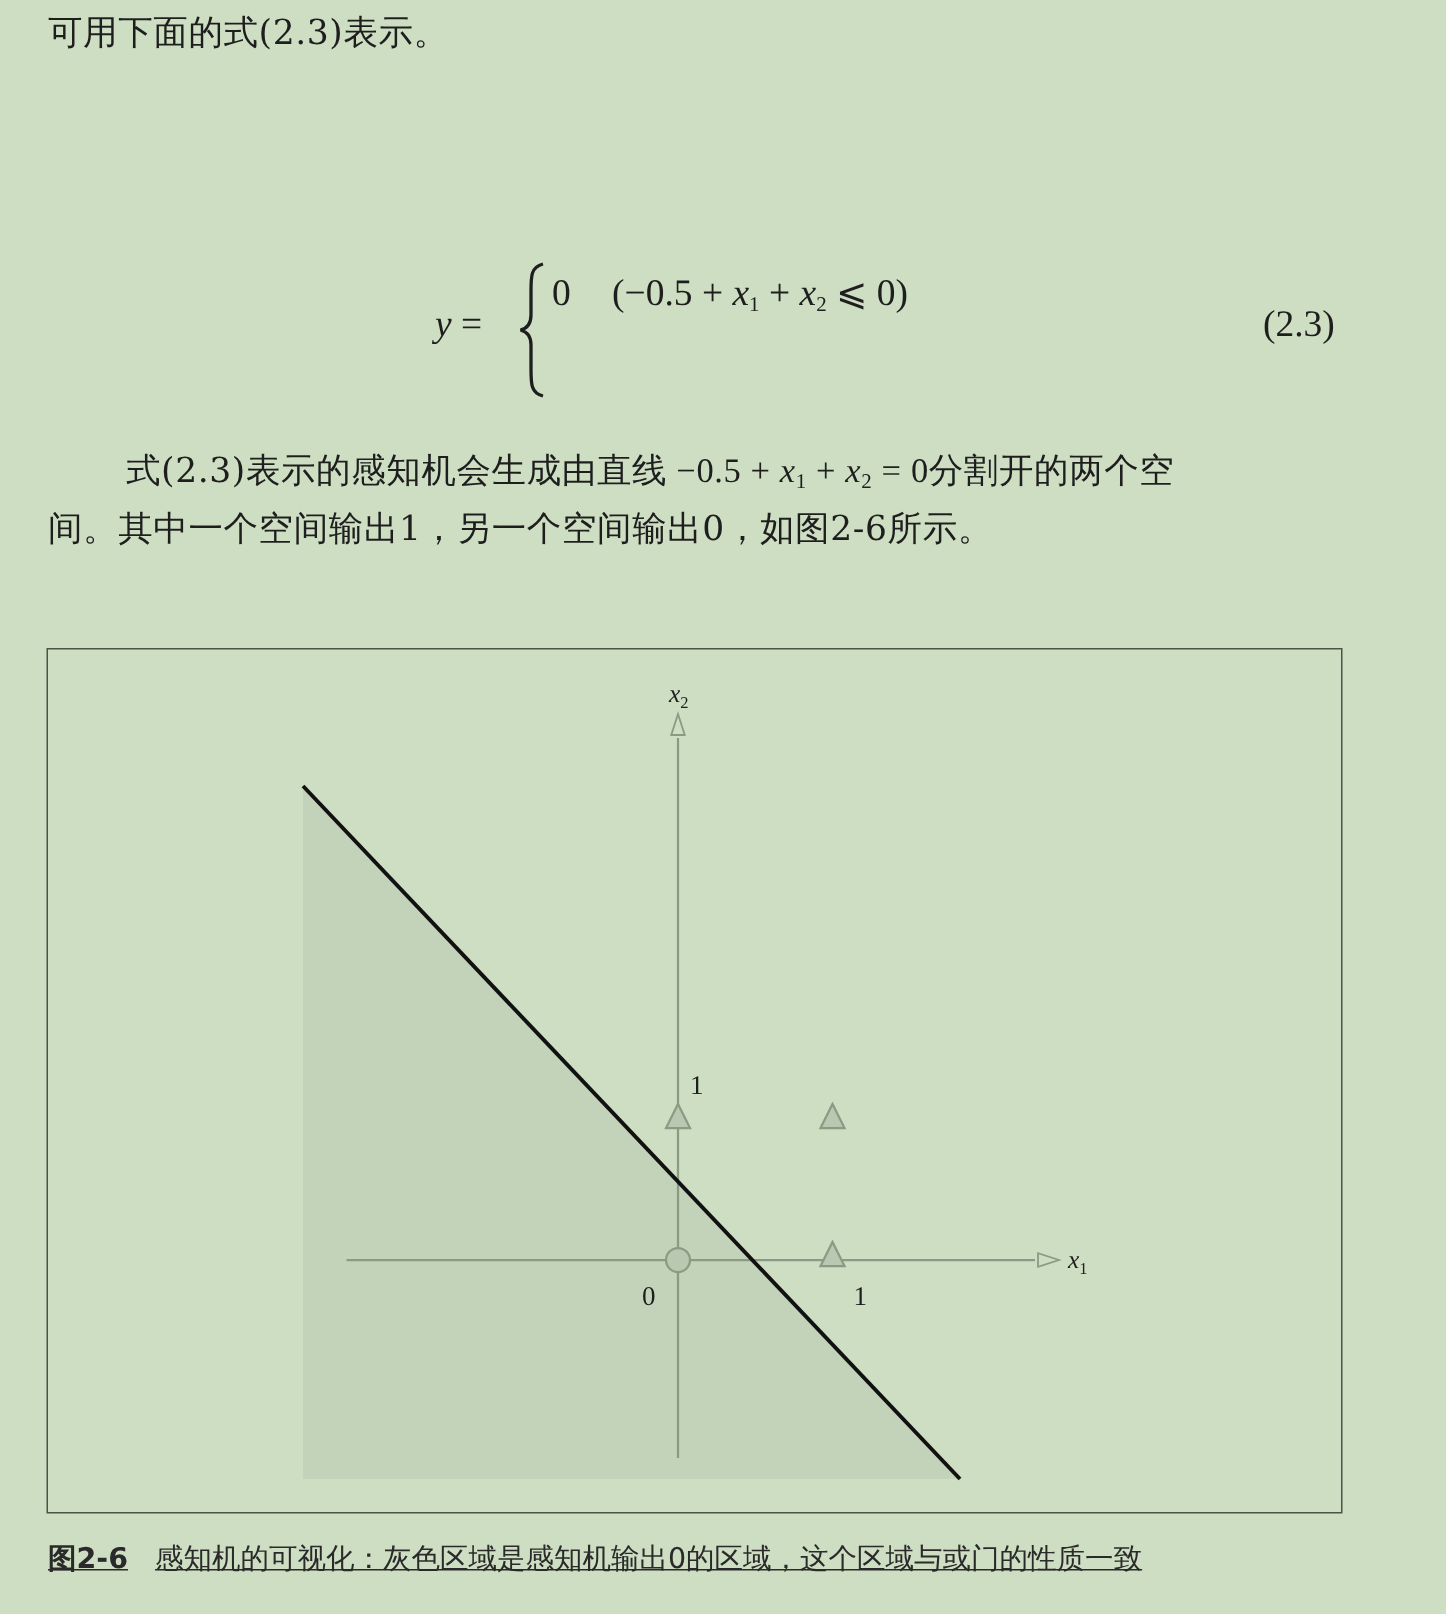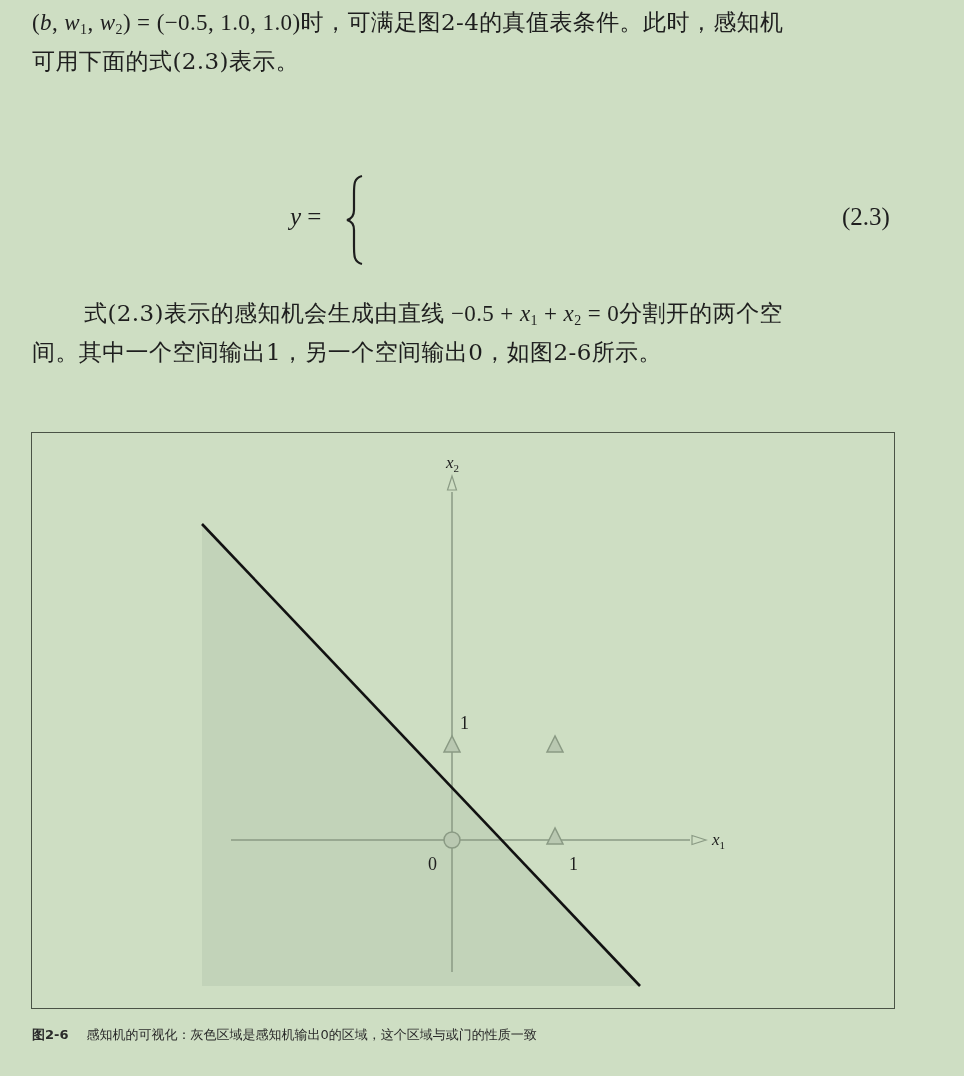--- a/index.html
+++ b/index.html
@@ -39,37 +39,37 @@
   .figure-frame {
     position: absolute; left: 31px; top: 432px; width: 864px; height: 577px;
     border: 1.5px solid #4a5346;
     box-sizing: border-box;
   }
   .figure-svg { position: absolute; left: 0; top: 0; }
 
   .caption {
     position: absolute; left: 32px; top: 1026px;
     font-family: "DejaVu Sans", "Liberation Sans", sans-serif;
-    font-size: 13px; color: #2a2a2a; white-space: nowrap;
+    font-size: 19px; color: #2a2a2a; white-space: nowrap; text-decoration: underline;
   }
   .caption .fig-num { font-weight: bold; margin-right: 18px; }
 </style>
 </head>
 <body>
 
 <div class="para" id="p1">
-  <span class="line"><span class="math"><span>(</span><span class="it">b</span><span>, </span><span class="it">w</span><sub>1</sub><span>, </span><span class="it">w</span><sub>2</sub><span>) = (−0.5, 1.0, 1.0)</span></span><span>时，可满足图2-4的真值表条件。此时，感知机</span></span>
   <span class="line">可用下面的式(2.3)表示。</span>
 </div>
 
 <div class="equation">
   <span class="eq-lhs"><span class="it">y</span> =</span>
   <svg class="eq-brace" width="20" height="92" viewBox="0 0 20 92">
     <path d="M17 2 C 9 4, 9 10, 9 20 L 9 36 C 9 42, 6 45, 2 46 C 6 47, 9 50, 9 56 L 9 72 C 9 82, 9 88, 17 90" fill="none" stroke="#1e1e1e" stroke-width="2.2"></path>
   </svg>
+  <span class="eq-case" id="case0"><span class="val">0</span><span>(−0.5 + </span><span class="it">x</span><sub>1</sub><span> + </span><span class="it">x</span><sub>2</sub><span> ⩽ 0)</span></span>
   <span class="eq-number">(2.3)</span>
 </div>
 
 <div class="para" id="p2">
   <span class="line indent"><span>式(2.3)表示的感知机会生成由直线</span><span class="math"><span> −0.5 + </span><span class="it">x</span><sub>1</sub><span> + </span><span class="it">x</span><sub>2</sub><span> = 0</span></span><span>分割开的两个空</span></span>
   <span class="line">间。其中一个空间输出1，另一个空间输出0，如图2-6所示。</span>
 </div>
 
 <div class="figure-frame"></div>
 <svg class="figure-svg" width="964" height="1076" viewBox="0 0 964 1076">

